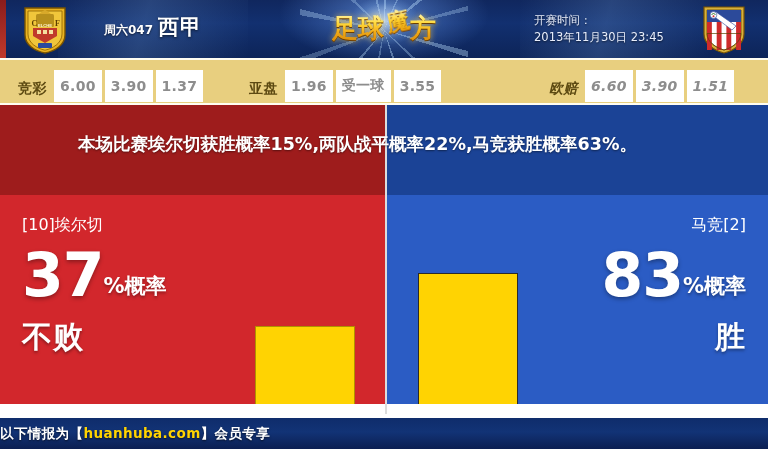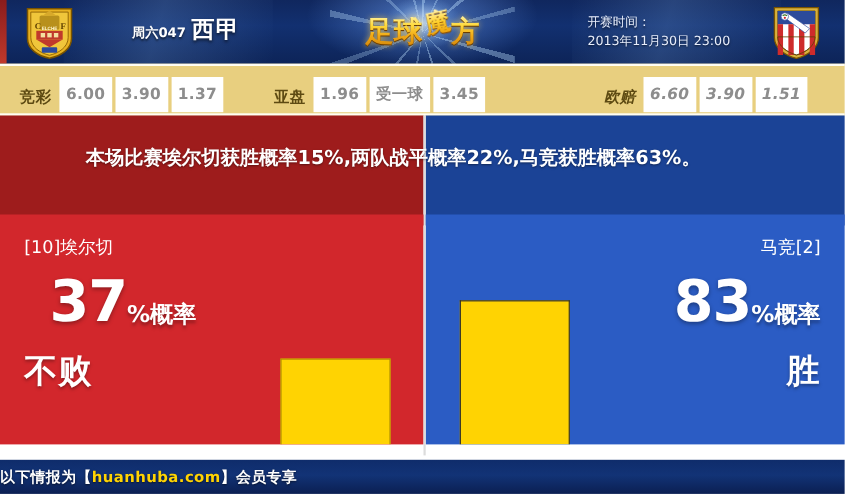--- a/index.html
+++ b/index.html
@@ -54,21 +54,21 @@
     position:absolute; left:352px; top:-2px; width:66px; height:46px;
     background:radial-gradient(ellipse at center, rgba(220,240,255,.75), rgba(160,210,255,.15) 55%, rgba(160,210,255,0) 75%);
   }
 
   
   .crest-l{ position:absolute; left:22px; top:5px; width:46px; height:49px; }
   
   .crest-r{ position:absolute; left:702px; top:5px; width:44px; height:49px; }
 
   .league-wrap{
-    position:absolute; left:120px; top:13px;
+    position:absolute; left:104px; top:13px;
     display:flex; align-items:flex-end; gap:5px;
     color:#fff; white-space:nowrap;
   }
   .round-no{
     font-size:12px; font-weight:bold; letter-spacing:0;
     text-shadow:0 1px 2px rgba(0,0,0,.6);
     padding-bottom:2px;
   }
   .league-name{
     font-size:21px; font-weight:bold; letter-spacing:1px;
@@ -147,23 +147,22 @@
 
   
   .panel{ position:absolute; top:195px; height:209px; overflow:hidden; }
   .panel-l{ left:0; width:385px; background:#d2272c; }
   .panel-r{ left:387px; width:381px; background:#2b5cc4; }
   .panel-split{ position:absolute; left:385px; top:205px; width:2px; height:209px; background:#dcdcdc; }
 
   .side-txt{ position:absolute; color:#fff; white-space:nowrap; }
   .pct-row{ display:flex; align-items:flex-end; }
   .pct-num{
-    font-size:52px; font-weight:bold; line-height:56px; letter-spacing:-1px;
+    font-size:60px; font-weight:bold; line-height:56px; letter-spacing:-1px;
     text-shadow:0 2px 4px rgba(0,0,0,.35);
-    margin-left:23px;
   }
   .pct-unit{
     font-size:21px; font-weight:bold; line-height:24px; padding-bottom:5px;
     text-shadow:0 2px 3px rgba(0,0,0,.35);
   }
   .verdict{
     font-size:30px; font-weight:bold; letter-spacing:1px;
     text-shadow:0 2px 3px rgba(0,0,0,.35);
   }
   .txt-l{ left:22px; }
@@ -223,21 +222,21 @@
 
     <div class="brand">
       <span>足球</span><span style="opacity:0">魔</span><span>方</span>
     </div>
     <div class="brand-mo">
       <span>魔</span>
     </div>
 
     <div class="kickoff">
       <div>开赛时间：</div>
-      <div>2013年11月30日 23:00</div>
+      <div>2013年11月30日 23:45</div>
     </div>
 
     <svg class="crest-r" viewBox="0 0 44 49">
       <path d="M2 2 H42 V29 C42 39 32 45.5 22 48 C12 45.5 2 39 2 29 Z" fill="#d8b13c" stroke="#7a5400" stroke-width="1.2"></path>
       <path d="M5 5 H39 V28.5 C39 37 30 42.8 22 45 C14 42.8 5 37 5 28.5 Z" fill="#ffffff" stroke="#5a4000" stroke-width="0.7"></path>
       <path d="M5 5 H39 V17 H5 Z" fill="#2c4a9a"></path>
       <g>
         <rect x="5" y="17" width="4.86" height="28" fill="#ce2b2b"></rect>
         <rect x="14.7" y="17" width="4.86" height="28" fill="#ce2b2b"></rect>
         <rect x="24.4" y="17" width="4.86" height="28" fill="#ce2b2b"></rect>
@@ -258,21 +257,21 @@
       <div class="odds-label">竞彩</div>
       <div class="odds-cell">6.00</div>
       <div class="odds-cell">3.90</div>
       <div class="odds-cell">1.37</div>
     </div>
 
     <div class="odds-group g2">
       <div class="odds-label">亚盘</div>
       <div class="odds-cell">1.96</div>
       <div class="odds-cell wide">受一球</div>
-      <div class="odds-cell">3.45</div>
+      <div class="odds-cell">3.55</div>
     </div>
 
     <div class="odds-group g3">
       <div class="odds-label">欧赔</div>
       <div class="odds-cell">6.60</div>
       <div class="odds-cell">3.90</div>
       <div class="odds-cell">1.51</div>
     </div>
   </div>
 

